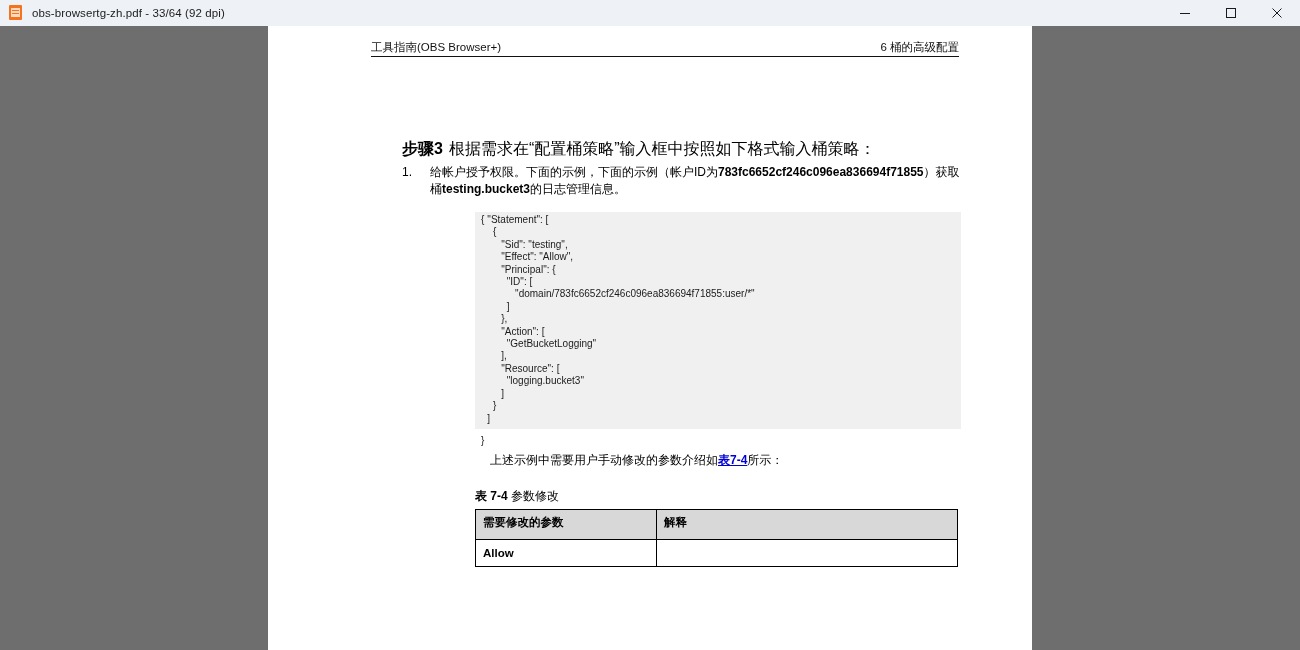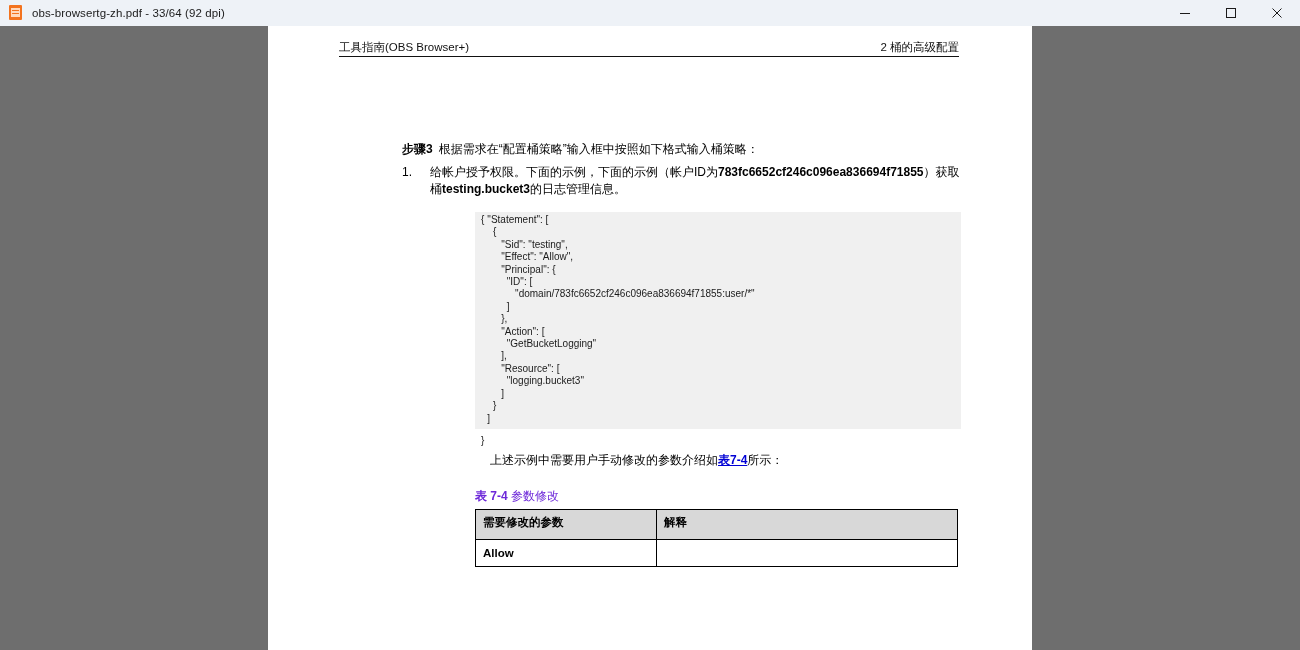--- a/index.html
+++ b/index.html
@@ -111,31 +111,32 @@
     color: #111;
     line-height: 15px;
   }
   .doc-header .line1 { }
   .doc-header .line2 {
     display: flex;
     justify-content: space-between;
     align-items: flex-end;
     border-bottom: 1px solid #111;
     padding-bottom: 1px;
+    margin-left: 32px;
   }
   .doc-header .line2 .left { white-space: nowrap; }
   .doc-header .line2 .right { white-space: nowrap; }
 
   
   .step-row {
     position: absolute;
     left: 134px;
     top: 114px;
     width: 560px;
-    font-size: 12px;
+    font-size: 16px;
     color: #000;
     line-height: 18px;
   }
   .step-label {
     font-weight: bold;
     margin-right: 6px;
   }
 
   
   .olist {
@@ -208,21 +209,21 @@
     font-weight: bold;
     text-decoration: underline;
   }
 
   
   .tbl-caption {
     position: absolute;
     left: 207px;
     top: 462px;
     font-size: 12px;
-    color: #6d28d9;
+    color: #000000;
   }
   .tbl-caption .cap-strong { font-weight: bold; }
 
   
   .dtable {
     position: absolute;
     left: 207px;
     top: 483px;
     width: 482px;
     border-collapse: collapse;
@@ -280,21 +281,21 @@
     </svg>
   </div>
 </div>
 
 <div class="page">
   <div class="page-inner">
 
     <div class="doc-header">
       <div class="line2">
         <span class="left">工具指南(OBS Browser+)</span>
-        <span class="right">2 桶的高级配置</span>
+        <span class="right">6 桶的高级配置</span>
       </div>
     </div>
 
     <div class="step-row">
       <span class="step-label">步骤3</span><span>根据需求在“配置桶策略”输入框中按照如下格式输入桶策略：</span>
     </div>
 
     <div class="olist">
       <div class="item">
         <div class="num">1.</div>

